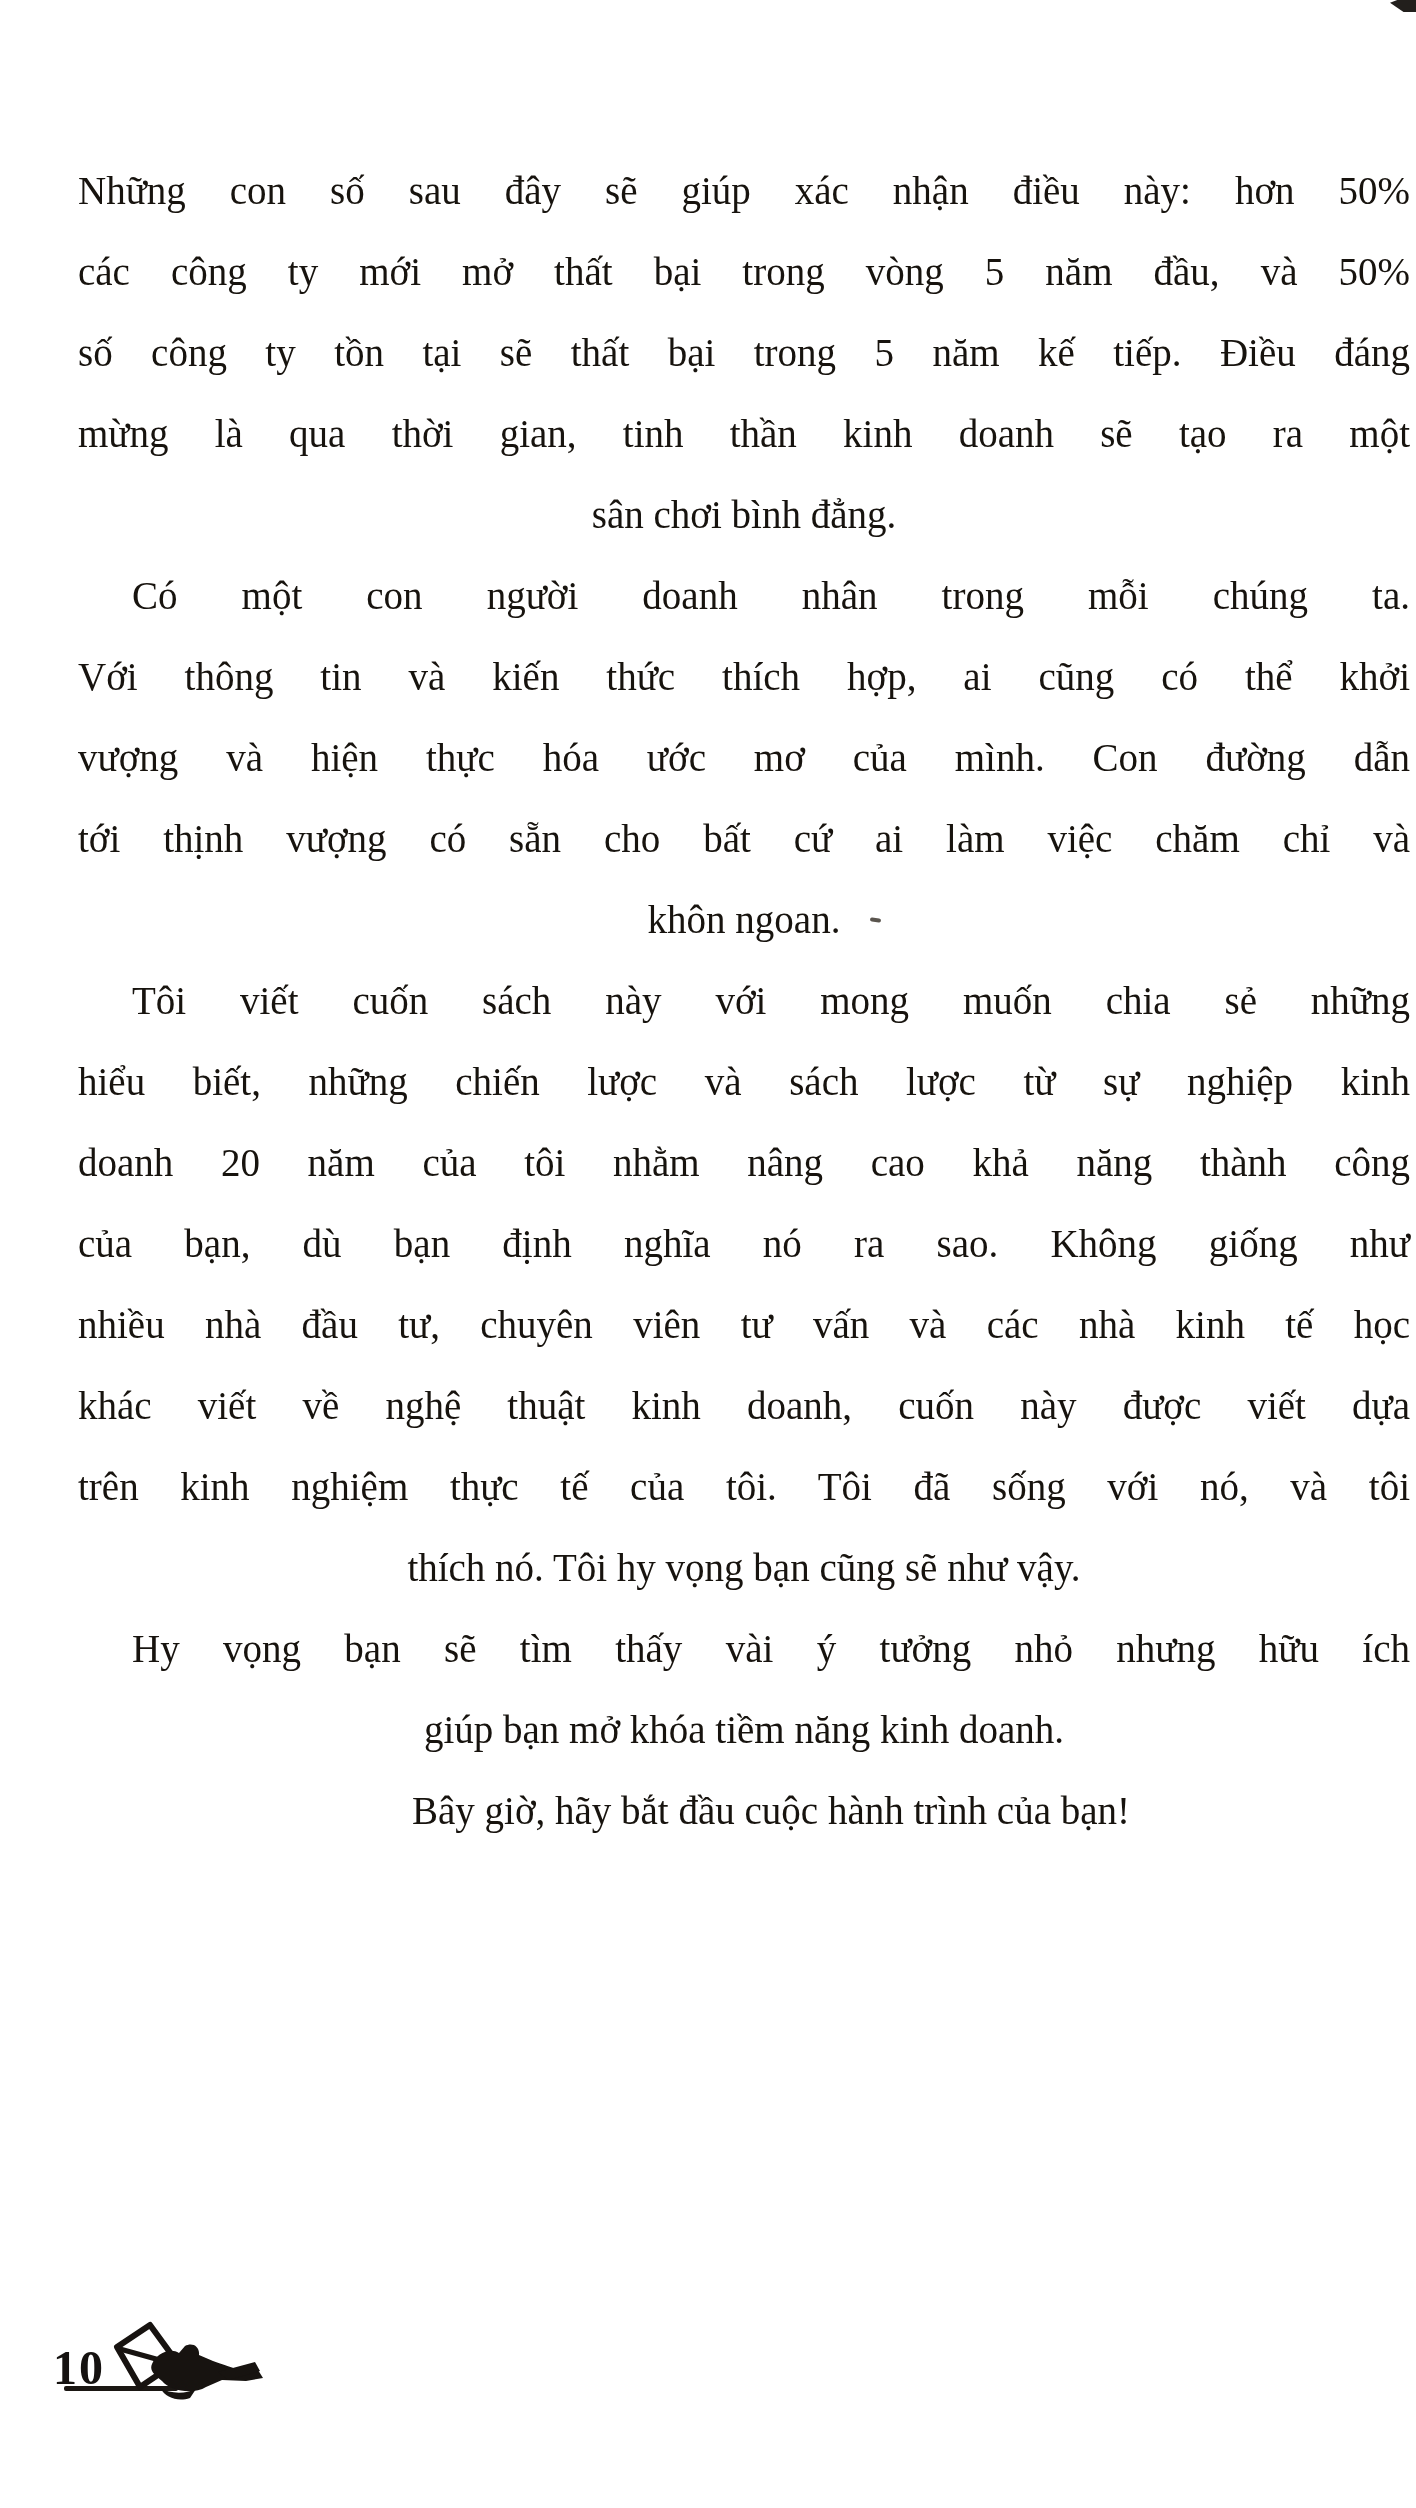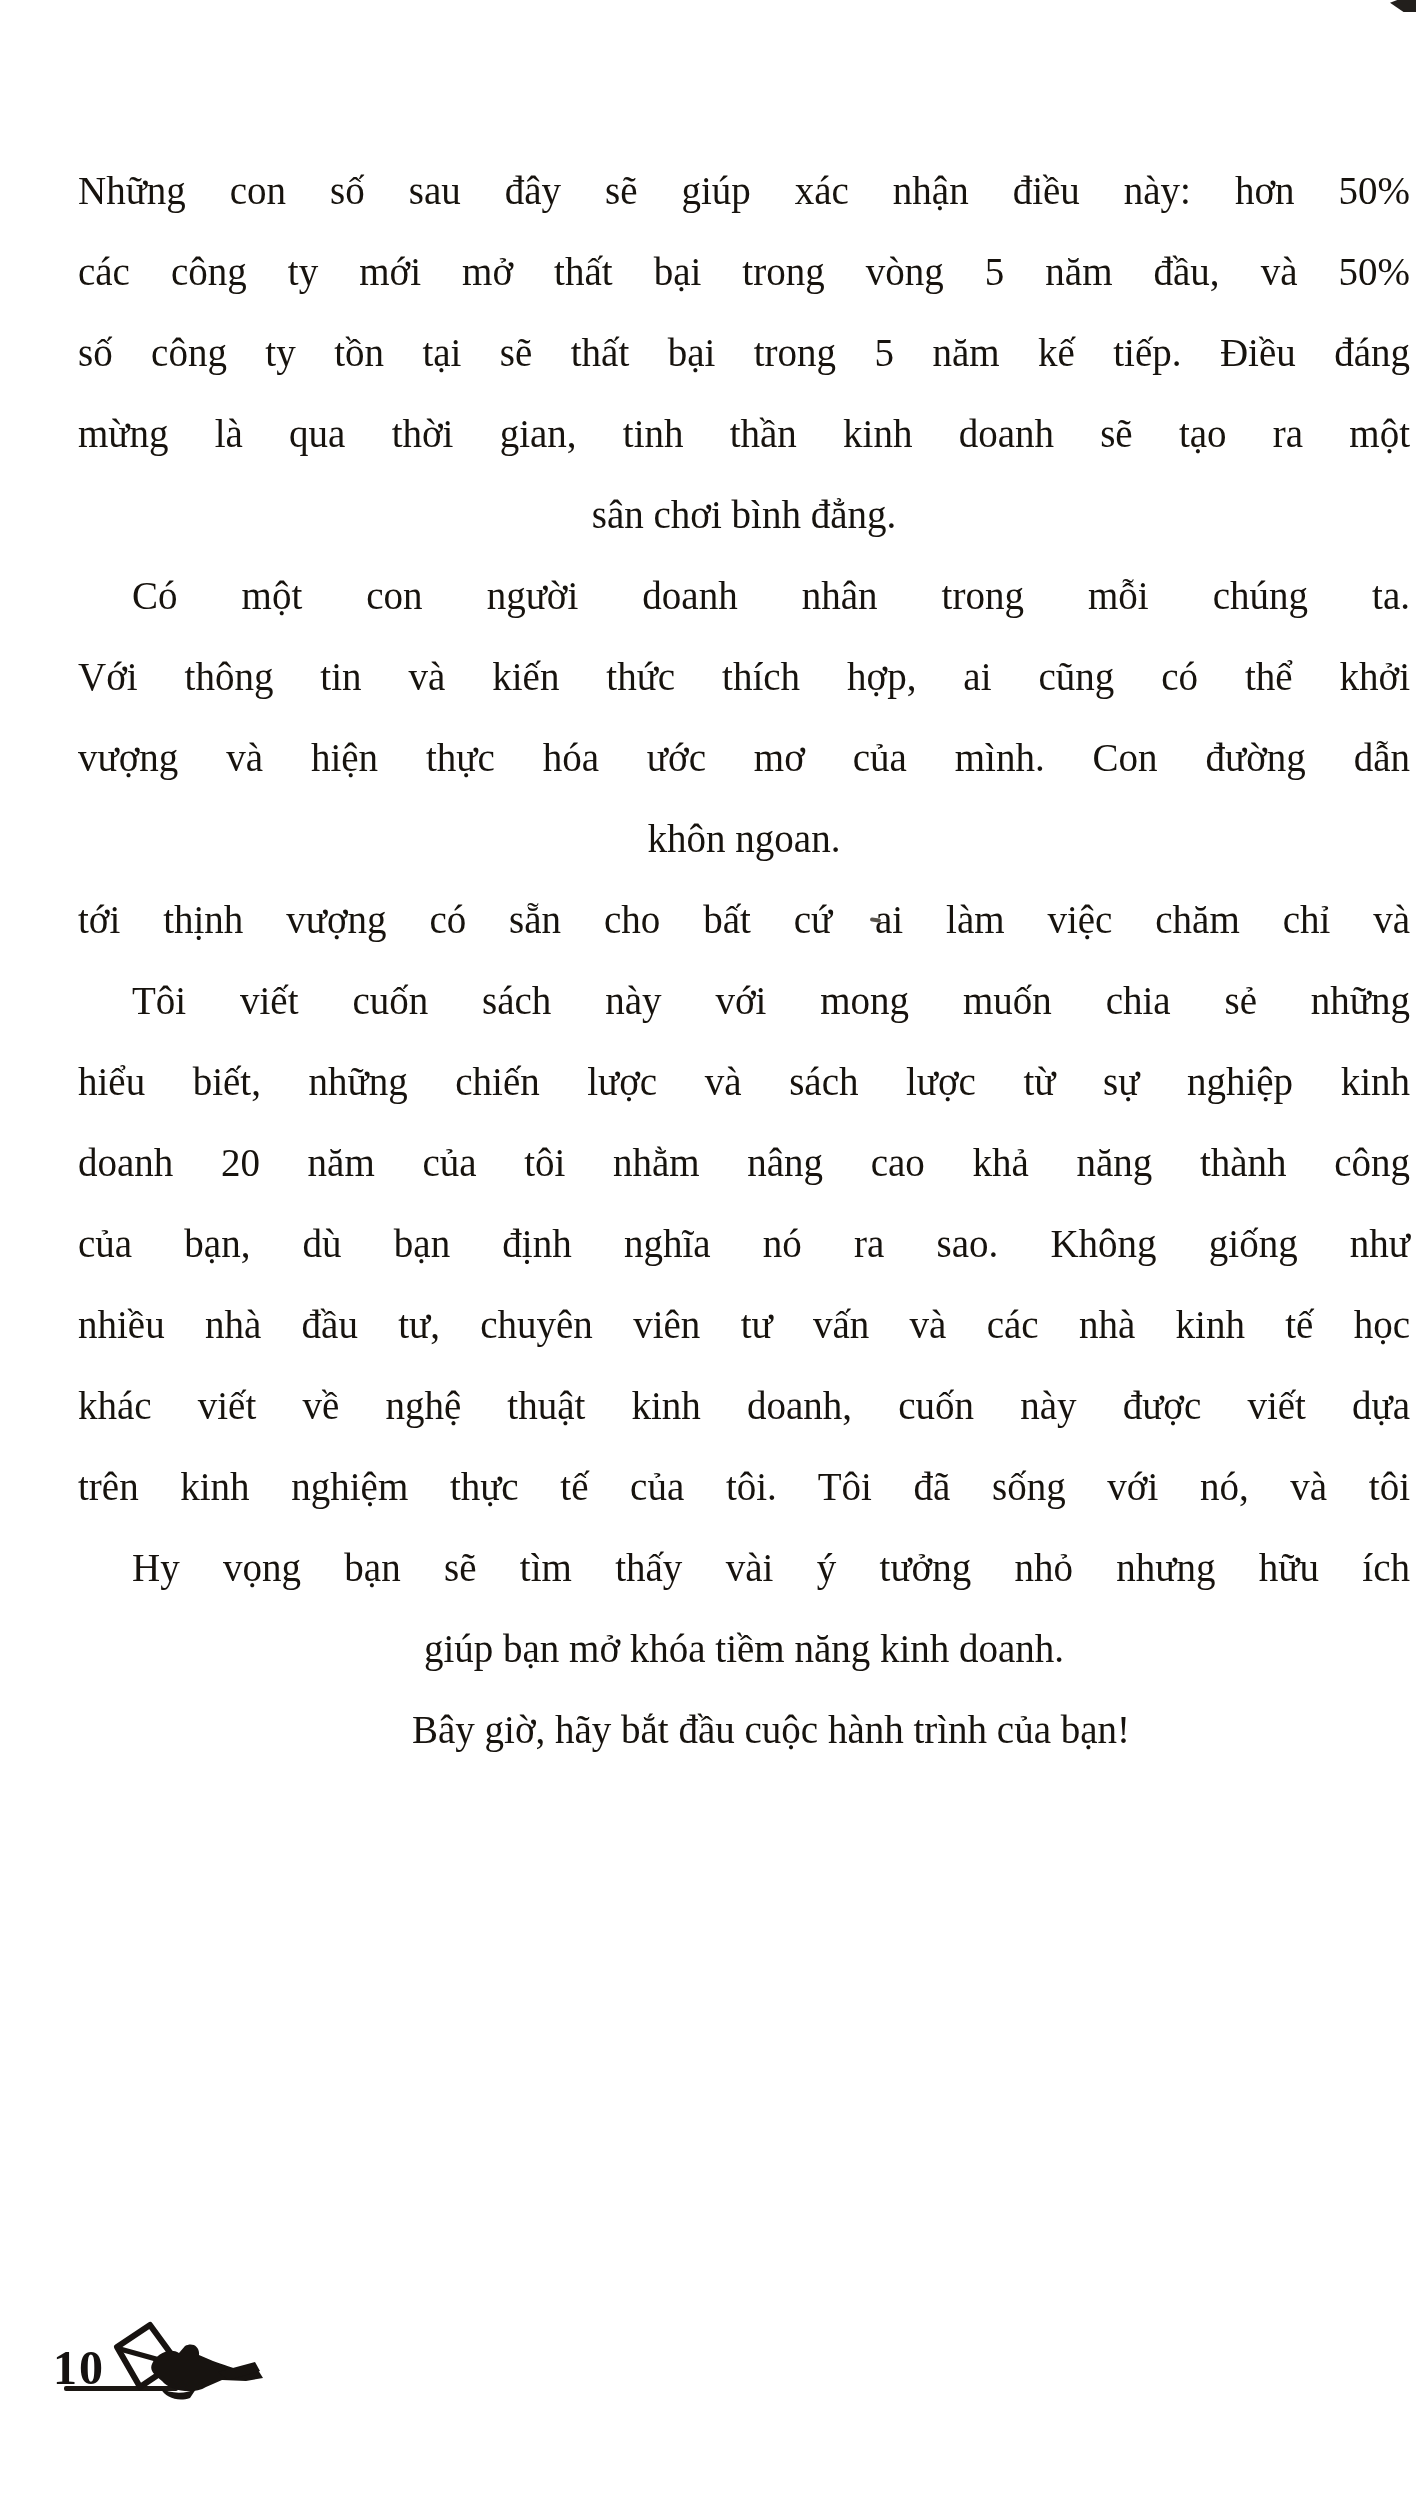--- a/index.html
+++ b/index.html
@@ -61,31 +61,32 @@
           <div class="line justify">Những con số sau đây sẽ giúp xác nhận điều này: hơn 50%</div>
           <div class="line justify">các công ty mới mở thất bại trong vòng 5 năm đầu, và 50%</div>
           <div class="line justify">số công ty tồn tại sẽ thất bại trong 5 năm kế tiếp. Điều đáng</div>
           <div class="line justify">mừng là qua thời gian, tinh thần kinh doanh sẽ tạo ra một</div>
           <div class="line">sân chơi bình đẳng.</div>
         </div>
         <div class="para">
           <div class="line justify indent">Có một con người doanh nhân trong mỗi chúng ta.</div>
           <div class="line justify">Với thông tin và kiến thức thích hợp, ai cũng có thể khởi</div>
           <div class="line justify">vượng và hiện thực hóa ước mơ của mình. Con đường dẫn</div>
+          <div class="line justify">tới thịnh vượng có sẵn cho bất cứ ai làm việc chăm chỉ và</div>
           <div class="line">khôn ngoan.</div>
-          <div class="line justify">tới thịnh vượng có sẵn cho bất cứ ai làm việc chăm chỉ và</div>
         </div>
         <div class="para">
           <div class="line justify indent">Tôi viết cuốn sách này với mong muốn chia sẻ những</div>
           <div class="line justify">hiểu biết, những chiến lược và sách lược từ sự nghiệp kinh</div>
           <div class="line justify">doanh 20 năm của tôi nhằm nâng cao khả năng thành công</div>
           <div class="line justify">của bạn, dù bạn định nghĩa nó ra sao. Không giống như</div>
           <div class="line justify">nhiều nhà đầu tư, chuyên viên tư vấn và các nhà kinh tế học</div>
           <div class="line justify">khác viết về nghệ thuật kinh doanh, cuốn này được viết dựa</div>
           <div class="line justify">trên kinh nghiệm thực tế của tôi. Tôi đã sống với nó, và tôi</div>
+          <div class="line">thích nó. Tôi hy vọng bạn cũng sẽ như vậy.</div>
         </div>
         <div class="para">
           <div class="line justify indent">Hy vọng bạn sẽ tìm thấy vài ý tưởng nhỏ nhưng hữu ích</div>
           <div class="line">giúp bạn mở khóa tiềm năng kinh doanh.</div>
         </div>
         <div class="para">
           <div class="line indent">Bây giờ, hãy bắt đầu cuộc hành trình của bạn!</div>
         </div>
       </div>
   </section>

